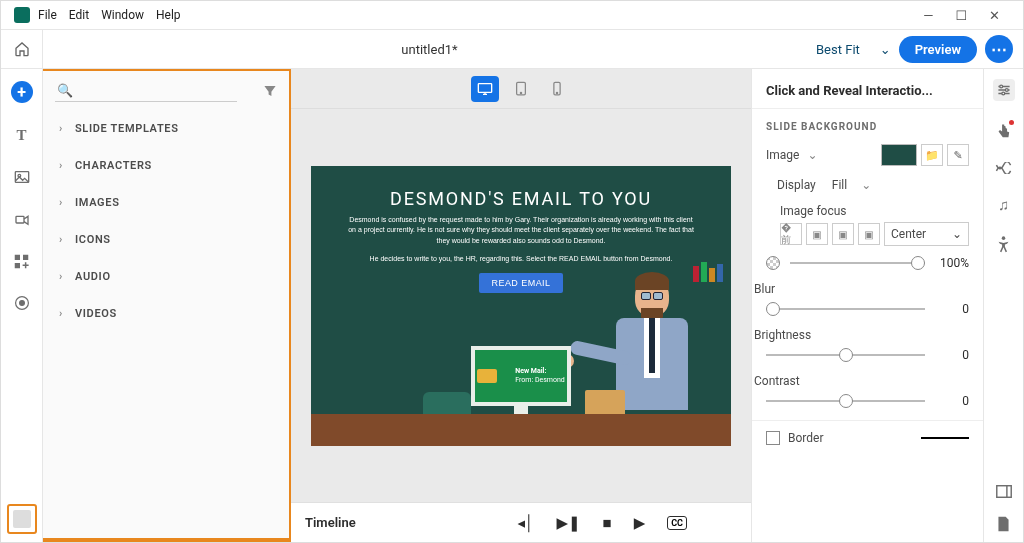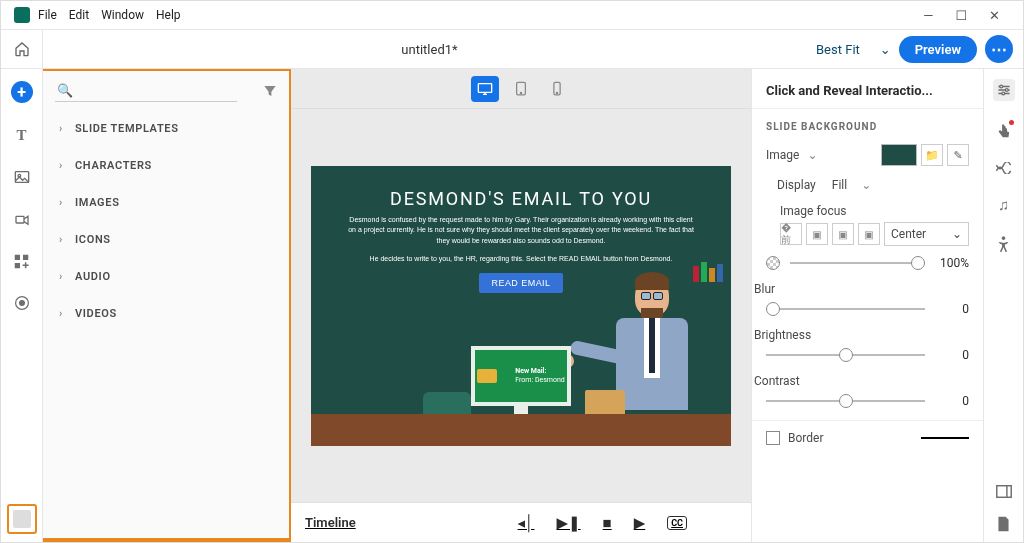--- a/index.html
+++ b/index.html
@@ -73,21 +73,21 @@
   .p-arm { position:absolute; top:28px; left:-46px; width:62px; height:14px; background:#8fa6c7; border-radius:7px; transform:rotate(12deg); }
   .p-hand { position:absolute; top:36px; left:-56px; width:14px; height:14px; background:#e8b48c; border-radius:50%; }
   .books { position:absolute; right:8px; top:96px; display:flex; align-items:flex-end; gap:2px; }
   .books span{ width:6px; background:#b33; display:inline-block;}
   .chair { position:absolute; left:112px; bottom:0; width:48px; height:54px; }
   .chair-back{ width:48px;height:30px;background:#2a6e5e;border-radius:6px 6px 0 0;}
   .chair-post{ width:6px;height:24px;background:#333;margin:0 auto;}
   .box { position:absolute; right:106px; bottom:30px; width:40px; height:26px; background:#d6a35a; border-radius:2px; }
 
   
-  .timeline { height:40px; border-top:1px solid #e0e0e0; background:#fff; display:flex; align-items:center; padding:0 12px; gap:22px;text-decoration:underline; }
+  .timeline { height:40px; border-top:1px solid #e0e0e0; background:#fff; display:flex; align-items:center; padding:0 12px; gap:22px; }
   .timeline .lab { font-size:13px; color:#2c2c2c; font-weight:600; margin-right:auto; margin-left:2px; }
   .tl-ic { color:#2c2c2c; font-size:15px; }
   .cc { border:1px solid #2c2c2c; border-radius:3px; font-size:9px; padding:1px 3px; font-weight:700;}
 
   
   .props { width:232px; border-left:1px solid #e6e6e6; background:#fff; font-size:12px; color:#4b4b4b; padding:0; overflow-y:auto; }
   .props-head { padding:14px 14px 10px; font-size:13px; font-weight:700; color:#2c2c2c; border-bottom:1px solid #eee; }
   .sect-title { padding:12px 14px 6px; font-size:10px; letter-spacing:.1em; font-weight:700; color:#6e6e6e; }
   .row { display:flex; align-items:center; padding:6px 14px; gap:8px; }
   .row .lab { color:#4b4b4b; }

